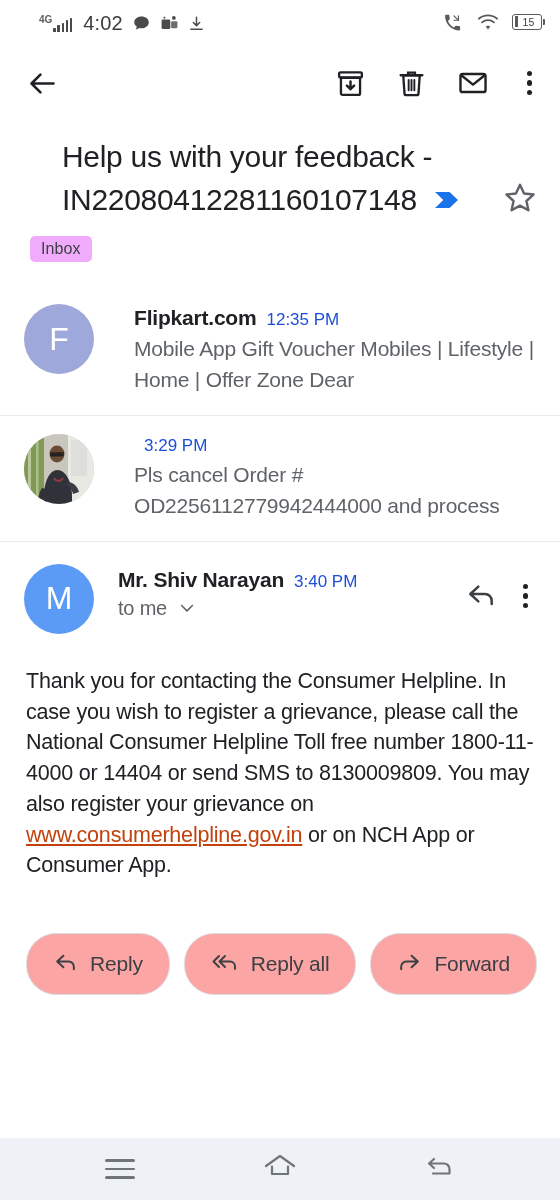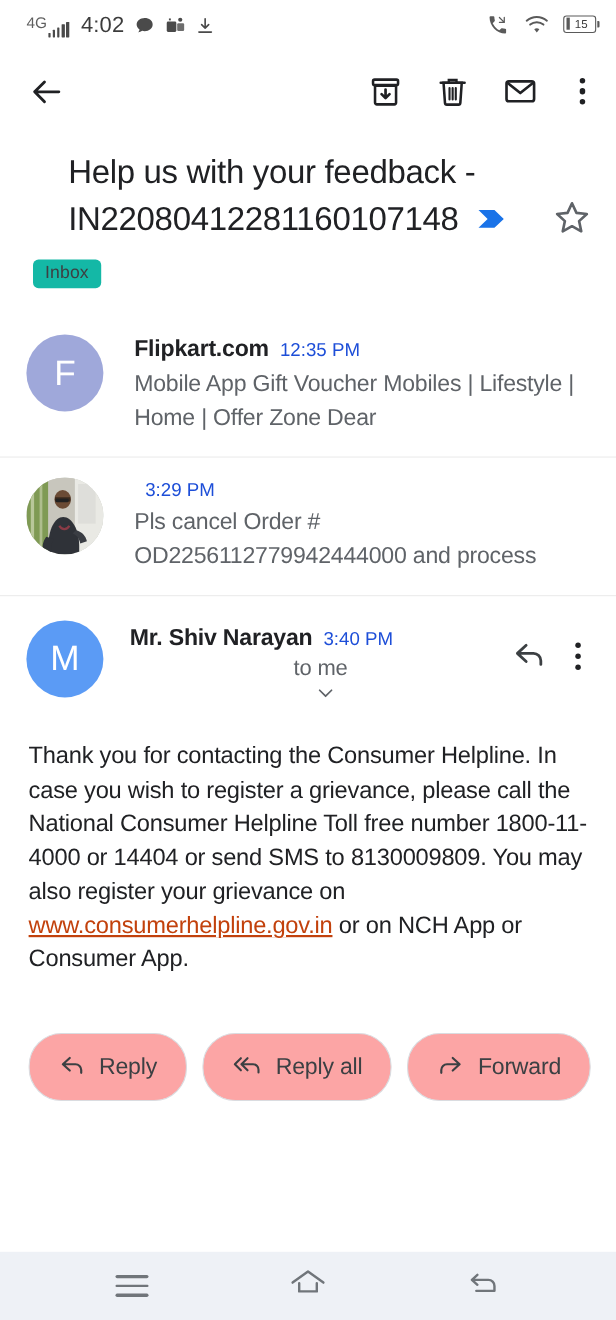--- a/index.html
+++ b/index.html
@@ -23,21 +23,21 @@
     height: 46px;
     flex: 0 0 46px;
     display: flex;
     align-items: center;
     padding: 0 18px 0 24px;
     background: #ffffff;
   }
   .sb-left { display: flex; align-items: center; gap: 9px; }
   .sb-right { margin-left: auto; display: flex; align-items: flex-start; gap: 13px; }
   .sig-wrap { display: flex; align-items: flex-end; }
-  .sig-4g { font-size: 14px; font-weight: normal; color: #5f5f5f; line-height: 1; margin-bottom: 7px; }
+  .sig-4g { font-size: 10px; font-weight: bold; color: #5f5f5f; line-height: 1; margin-bottom: 7px; margin-left: 15px; }
   .bars { display: flex; align-items: flex-end; gap: 1.5px; height: 14px; margin-left: 1px; }
   .bars i { display: block; width: 2.6px; background: #4a4a4a; border-radius: .5px; }
   .bars i:nth-child(1){height:4px}.bars i:nth-child(2){height:6.5px}
   .bars i:nth-child(3){height:9px}.bars i:nth-child(4){height:11.5px}.bars i:nth-child(5){height:14px}
   .sb-time { font-size: 20px; color: #3c3c3c; letter-spacing: .1px; margin-left: 2px; }
   .icn { color: #4a4a4a; display: flex; align-items: center; }
   .battery {
     width: 30px; height: 16px; border: 1.6px solid #5a5a5a; border-radius: 3px;
     position: relative; display: flex; align-items: center; justify-content: center;
   }
@@ -65,54 +65,54 @@
   .subject-block { padding: 16px 22px 0 28px; }
   .subject-row { display: flex; align-items: flex-start; margin-left: 34px; }
   .subject {
     font-size: 30px; line-height: 1.42; color: #202124; font-weight: 400;
     letter-spacing: -0.3px; max-width: 440px;
   }
   .imp-marker { display:inline-block; vertical-align: -1px; margin-left: 8px; }
   .star { margin-left: auto; padding-top: 44px; flex: 0 0 auto; }
   .label-chip {
     display: inline-block; margin: 14px 0 0 2px;
-    background: #14b8a6; color: #3c4043;
+    background: #f0abfc; color: #3c4043;
     font-size: 16px; padding: 4px 11px; border-radius: 5px; letter-spacing: .1px;
   }
 
   
   .msg-list { margin-top: 24px; }
   .msg-collapsed {
     display: flex; padding: 18px 24px 20px 24px;
     border-bottom: 1px solid #ebebeb;
   }
   .msg-collapsed:first-child { border-top: none; }
   .avatar {
     width: 70px; height: 70px; border-radius: 50%;
     flex: 0 0 70px; display: flex; align-items: center; justify-content: center;
     color: #ffffff; font-size: 32px; font-weight: 400;
     overflow: hidden; position: relative;
   }
   .avatar-photo { background: #cfd6cc; }
   .photo-svg { width: 100%; height: 100%; display:block; }
-  .msg-body { margin-left: 28px; padding-top: 2px; min-width: 0; flex: 1; }
+  .msg-body { margin-left: 40px; padding-top: 2px; min-width: 0; flex: 1; }
   .msg-top { display: flex; align-items: baseline; flex-wrap: wrap; }
   .sender { font-size: 21px; color: #202124; font-weight: 700; letter-spacing: -.2px; }
   .time { font-size: 17px; color: #1d4ed8; margin-left: 10px; }
   .snippet {
     font-size: 21px; color: #5f6368; line-height: 1.45; margin-top: 4px;
     letter-spacing: -.2px;
   }
 
   
   .msg-expanded-head {
     display: flex; align-items: flex-start; padding: 22px 24px 10px 24px;
   }
   .exp-meta { margin-left: 24px; padding-top: 4px; flex: 1; min-width: 0; }
-  .to-row { display: flex; align-items: center; margin-top: 5px; flex-direction: column; }
+  .to-row { display: flex; align-items: center; margin-top: 5px; }
   .to-me { font-size: 20px; color: #5f6368; letter-spacing: -.2px; }
   .chev-down { margin-left: 10px; display:flex; }
   .exp-actions { display: flex; align-items: center; gap: 18px; padding-top: 14px; }
 
   
   .mail-body {
     padding: 22px 22px 0 26px;
     font-size: 21.5px; line-height: 1.43; color: #202124; letter-spacing: -.2px;
   }
   .mail-link { color: #c2410c; }

